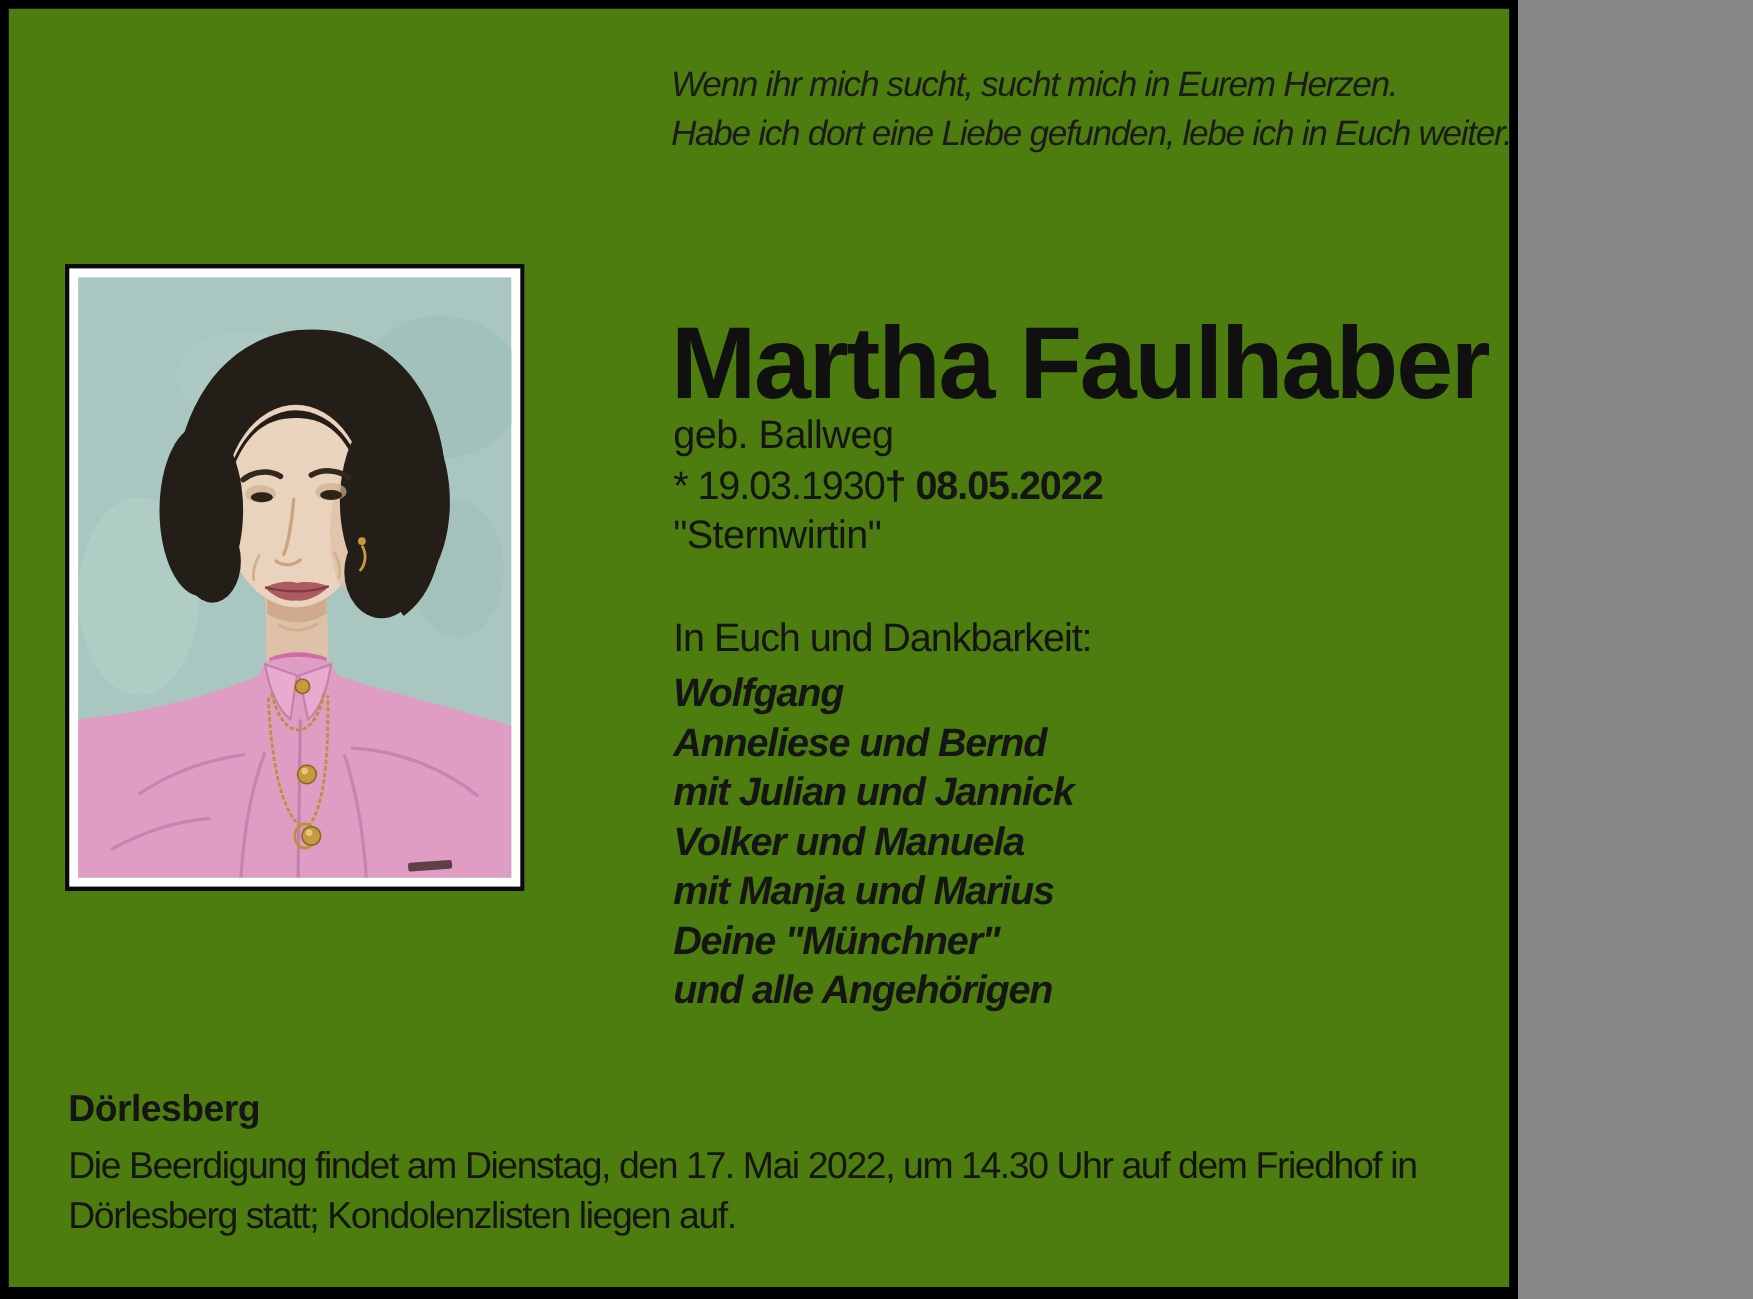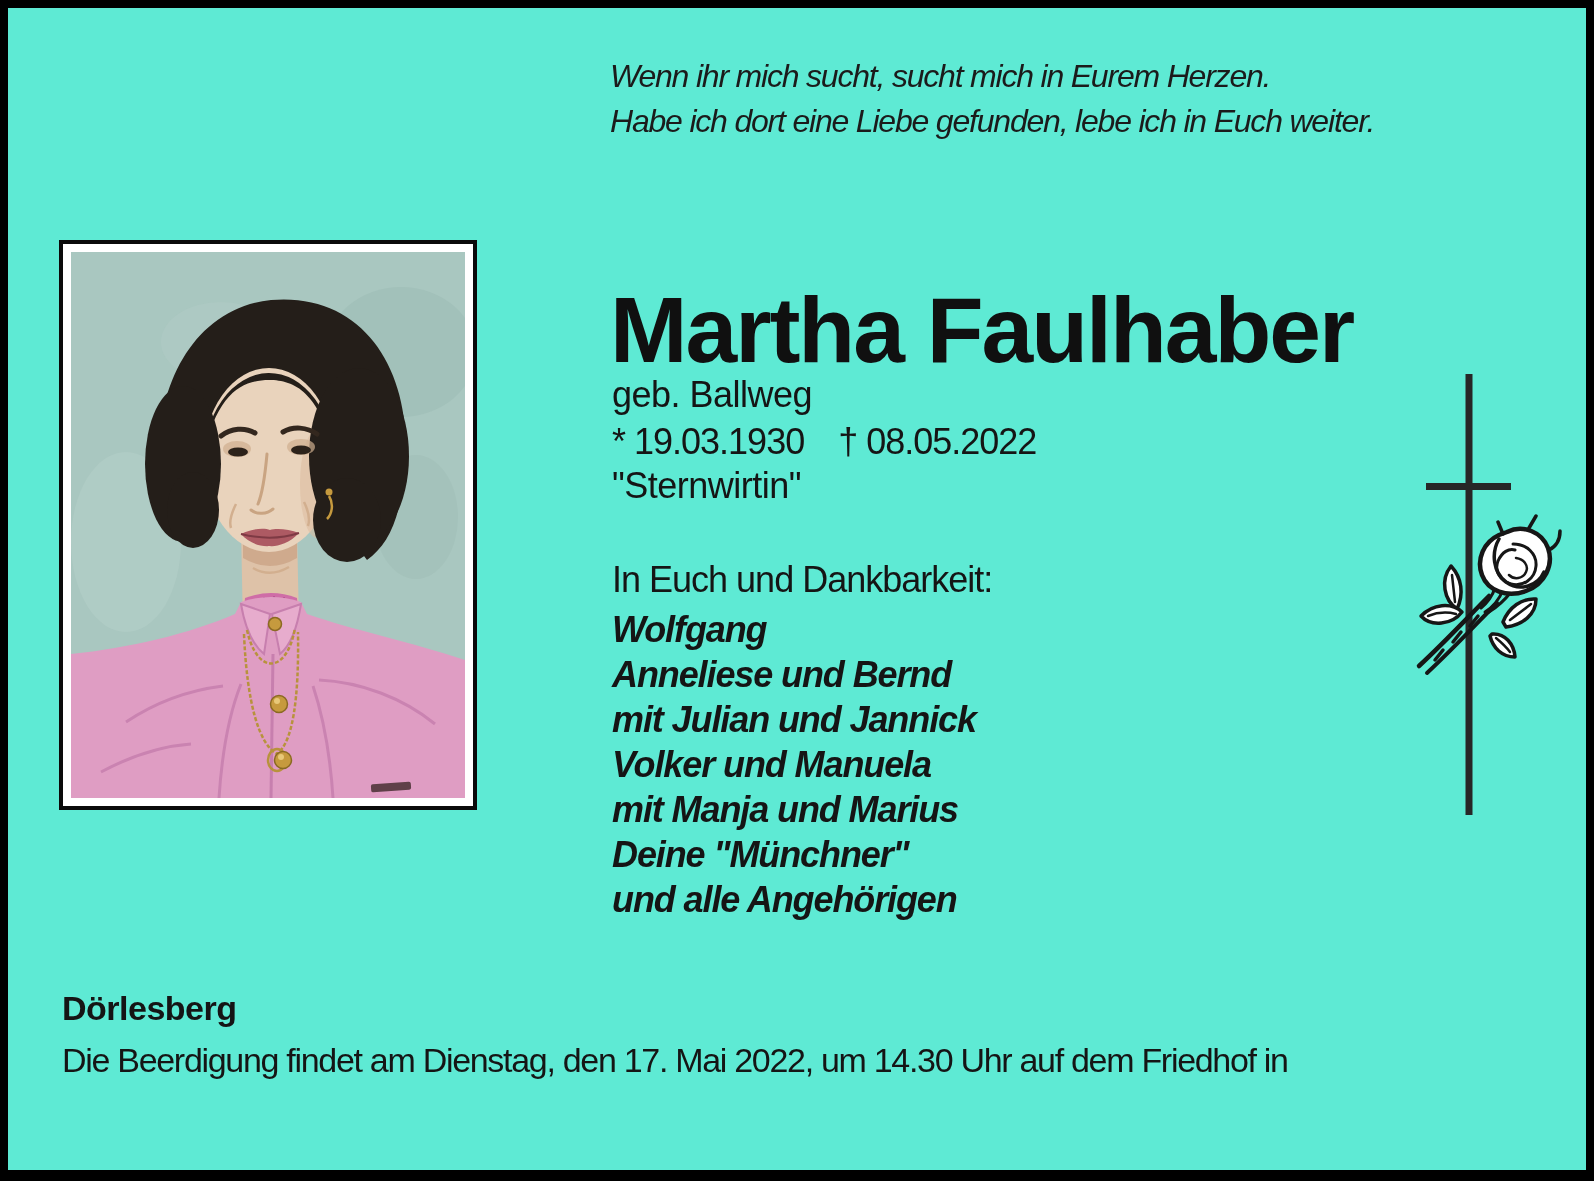--- a/index.html
+++ b/index.html
@@ -1,20 +1,20 @@
 <!DOCTYPE html>
 <html><head>
 <meta charset="utf-8">
 <style>
   html,body{margin:0;padding:0;background:#888;}
   .page{
     position:relative;
-    width:1594px;height:1181px;
+    width:1380px;height:1181px;
     box-sizing:border-box;
-    background:#5eead4;
+    background:#4d7c0f;
     border:8px solid #000;
     border-right-width:8px;
     border-bottom-width:11px;
     overflow:hidden;
     font-family:"Liberation Sans","DejaVu Sans",sans-serif;
     color:#151515;
   }
   .abs{position:absolute;}
   .nowrap{white-space:nowrap;}
 
@@ -26,21 +26,21 @@
     left:51px;top:232px;width:418px;height:570px;
     box-sizing:border-box;border:4px solid #0a0a0a;background:#fff;padding:8px;
   }
   .photo-frame svg{display:block;width:394px;height:546px;}
 
   
   .intro{left:604px;top:227px;font-size:36px;letter-spacing:-1px;}
   .deceased-name{left:602px;top:276px;font-size:93px;font-weight:bold;letter-spacing:-2px;line-height:1;color:#101010;}
   .maiden{left:604px;top:366px;font-size:36px;letter-spacing:-0.5px;}
   .dates{left:604px;top:413px;font-size:36px;letter-spacing:-1px;}
-  .dates .death{margin-left:34px;}
+  .dates .death{font-weight:bold;}
   .nickname{left:604px;top:457px;font-size:36px;letter-spacing:-0.5px;}
   .mourners-intro{left:604px;top:551px;font-size:36px;letter-spacing:-1px;}
   .mourners{left:604px;top:599px;font-size:36px;font-weight:bold;line-height:45px;letter-spacing:-1.1px;font-style:italic;}
 
   
   .location{left:54px;top:981px;font-size:34px;font-weight:bold;letter-spacing:-0.5px;}
   .funeral-line1{left:54px;top:1033px;font-size:34px;letter-spacing:-1.3px;}
   .funeral-line2{left:54px;top:1078px;font-size:34px;letter-spacing:-1.3px;}
 
   .cross-art{left:1391px;top:356px;width:172px;height:462px;}
@@ -175,14 +175,15 @@
         <path d="M104,258 C110,243 123,234 137,235 C137,250 124,261 107,263 Z" stroke-width="3.5" fill="#ffffff"></path>
         <path d="M111,256 C119,250 127,244 132,240" stroke-width="2.5"></path>
         <path d="M93,270 C106,269 115,280 116,293 C103,293 94,284 91,272 Z" stroke-width="3.5" fill="#ffffff"></path>
         <path d="M97,274 C103,279 108,284 111,288" stroke-width="2.5"></path>
       </g>
     </svg>
   </div>
 
   <div class="abs location nowrap">Dörlesberg</div>
   <div class="abs funeral-line1 nowrap">Die Beerdigung findet am Dienstag, den 17. Mai 2022, um 14.30 Uhr auf dem Friedhof in</div>
+  <div class="abs funeral-line2 nowrap">Dörlesberg statt; Kondolenzlisten liegen auf.</div>
 
 </div>
 
 </body></html>

